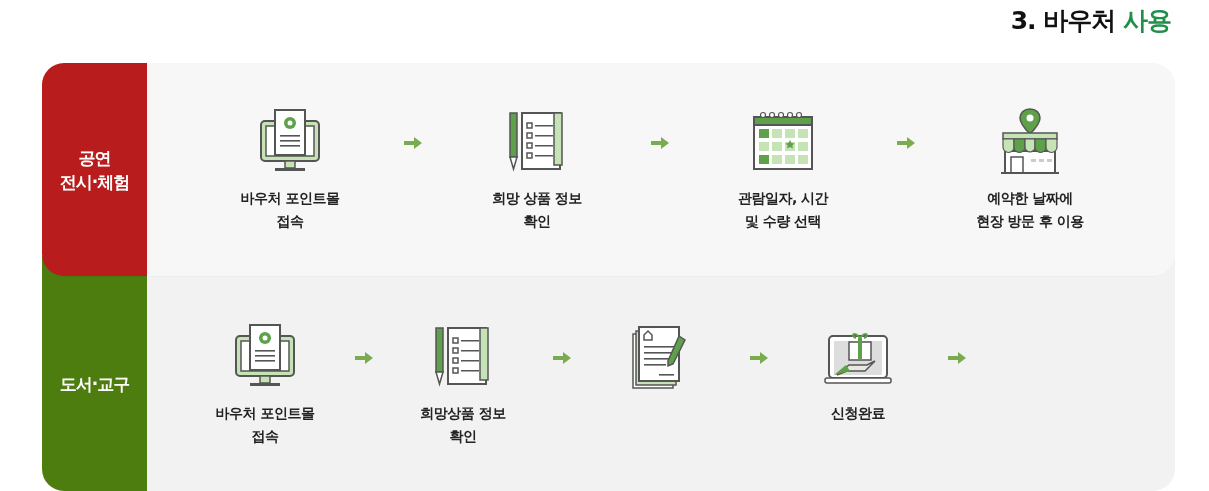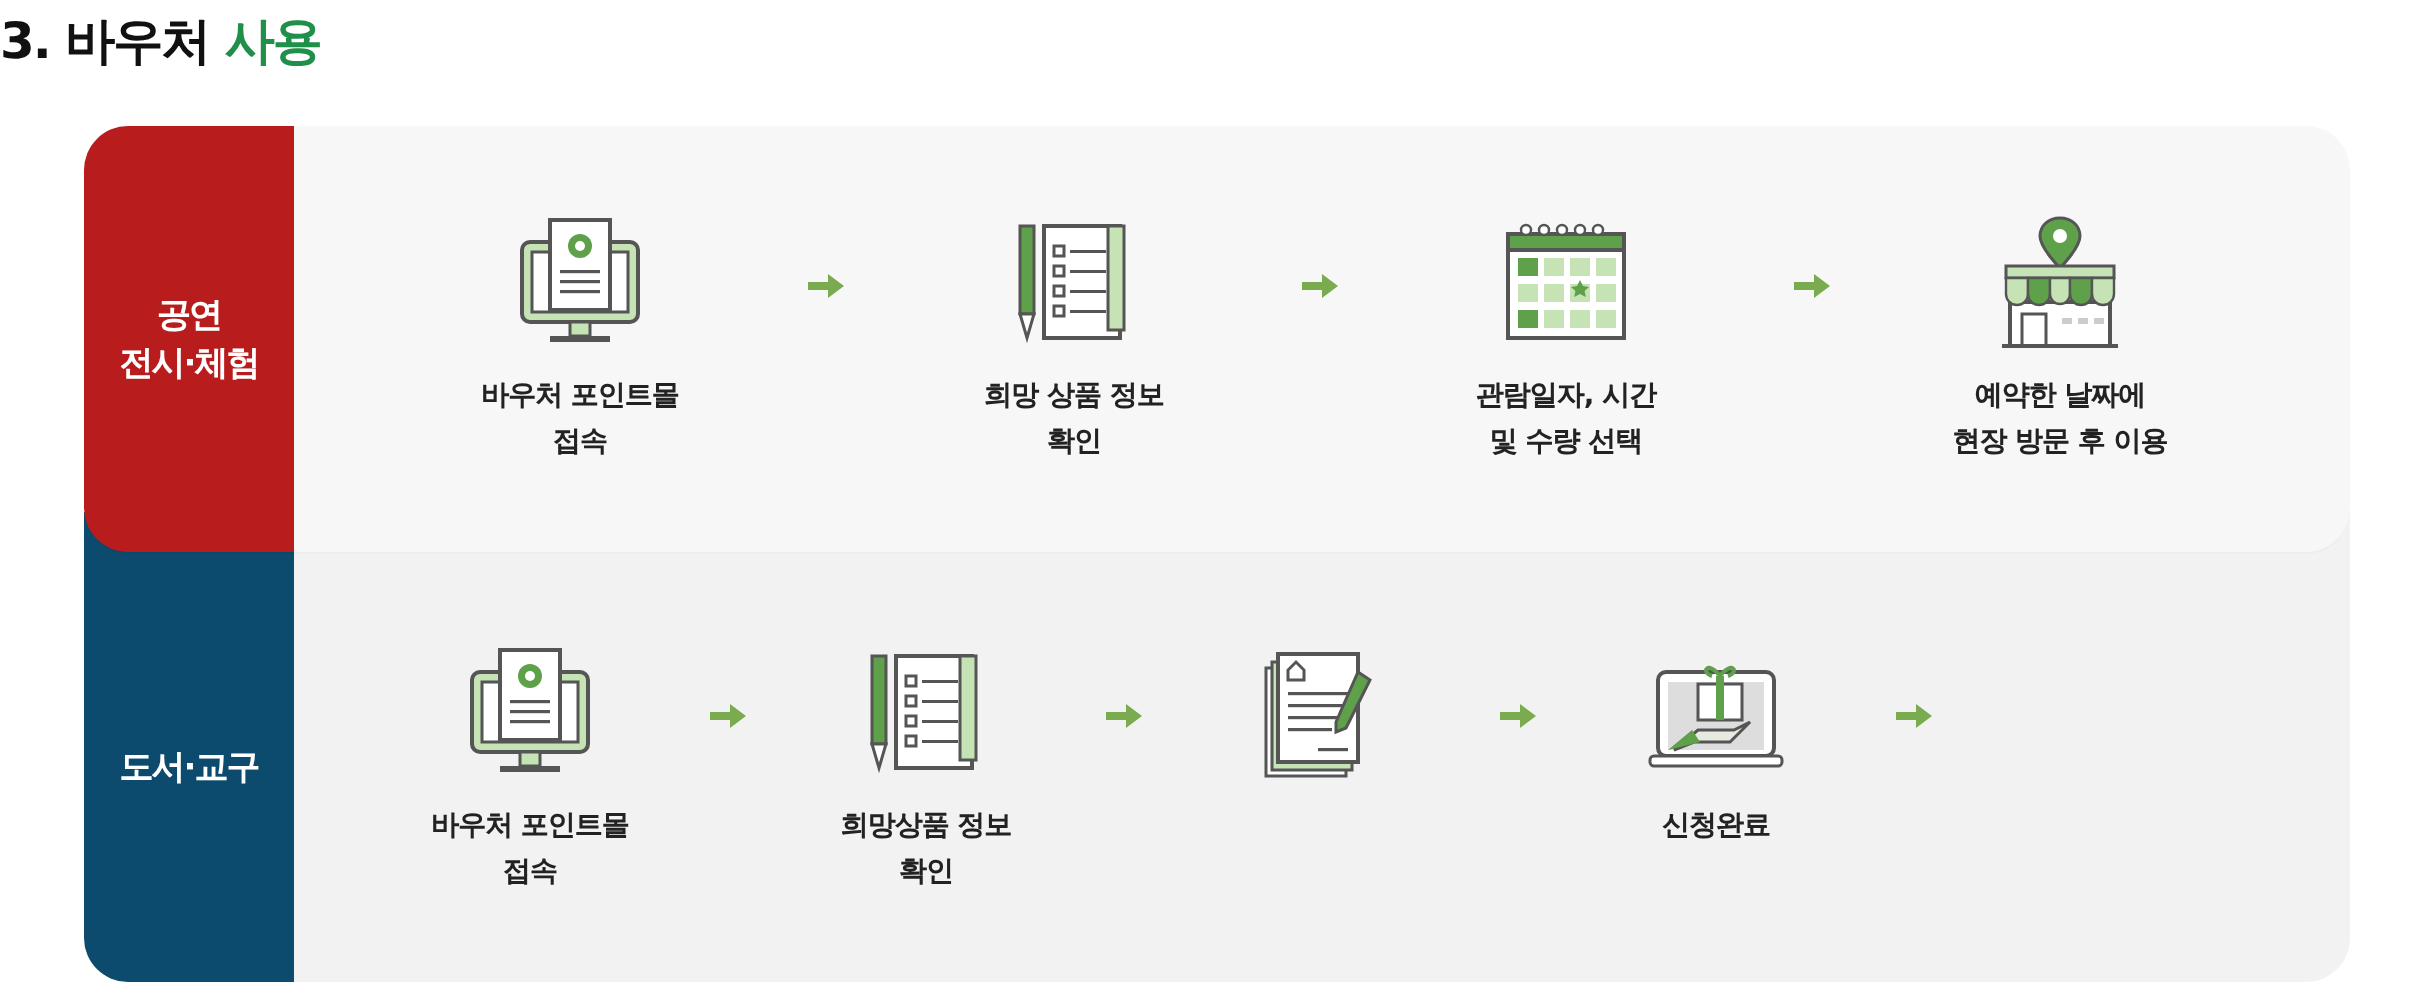--- a/index.html
+++ b/index.html
@@ -1,31 +1,31 @@
 <!DOCTYPE html>
 <html><head>
 <meta charset="utf-8">
 <style>
   * { box-sizing: border-box; margin: 0; padding: 0; }
   html, body { width: 1209px; height: 491px; background: #ffffff; overflow: hidden; }
   body { font-family: "DejaVu Sans", "Liberation Sans", sans-serif; color: #222; position: relative; }
 
-  .title { position: absolute; left: 0; top: 4px; width: 1171px; text-align: left;
+  .title { position: absolute; left: 0; top: 4px; width: 1171px; text-align: right;
            font-size: 25px; font-weight: bold; letter-spacing: -1px; color: #111; }
   .title .accent { color: #1f8f4a; }
 
   .card { position: absolute; left: 42px; width: 1133px; display: flex; border-radius: 22px; overflow: hidden; }
   .card-top { top: 63px; height: 213px; z-index: 2; box-shadow: 0 1px 0 rgba(0,0,0,0.02); }
   .card-bottom { top: 256px; height: 235px; z-index: 1; border-top-left-radius: 0; border-top-right-radius: 0; }
 
   .label-panel { width: 105px; height: 100%; display: flex; align-items: center; justify-content: center;
                  text-align: center; color: #fff; font-weight: bold; font-size: 17px; line-height: 24px;
                  letter-spacing: -1px; }
   .card-top .label-panel { background: #b91c1c; }
-  .card-bottom .label-panel { background: #0c4a6e; padding-top: 20px; }
+  .card-bottom .label-panel { background: #4d7c0f; padding-top: 20px; }
   .content { flex: 1; height: 100%; position: relative; }
   .card-top .content { background: #f7f7f7; }
   .card-bottom .content { background: #f2f2f2; }
 
   .step { position: absolute; width: 160px; margin-left: -80px; text-align: center; font-weight: bold; }
   .step .icon { width: 70px; height: 70px; margin: 0 auto; display: block; }
   .step .text { margin-top: 10px; font-size: 14px; line-height: 23px; color: #222; letter-spacing: -0.5px; white-space: pre-line; }
   .card-top .step { top: 44px; }
   .card-bottom .step { top: 66px; }
 

